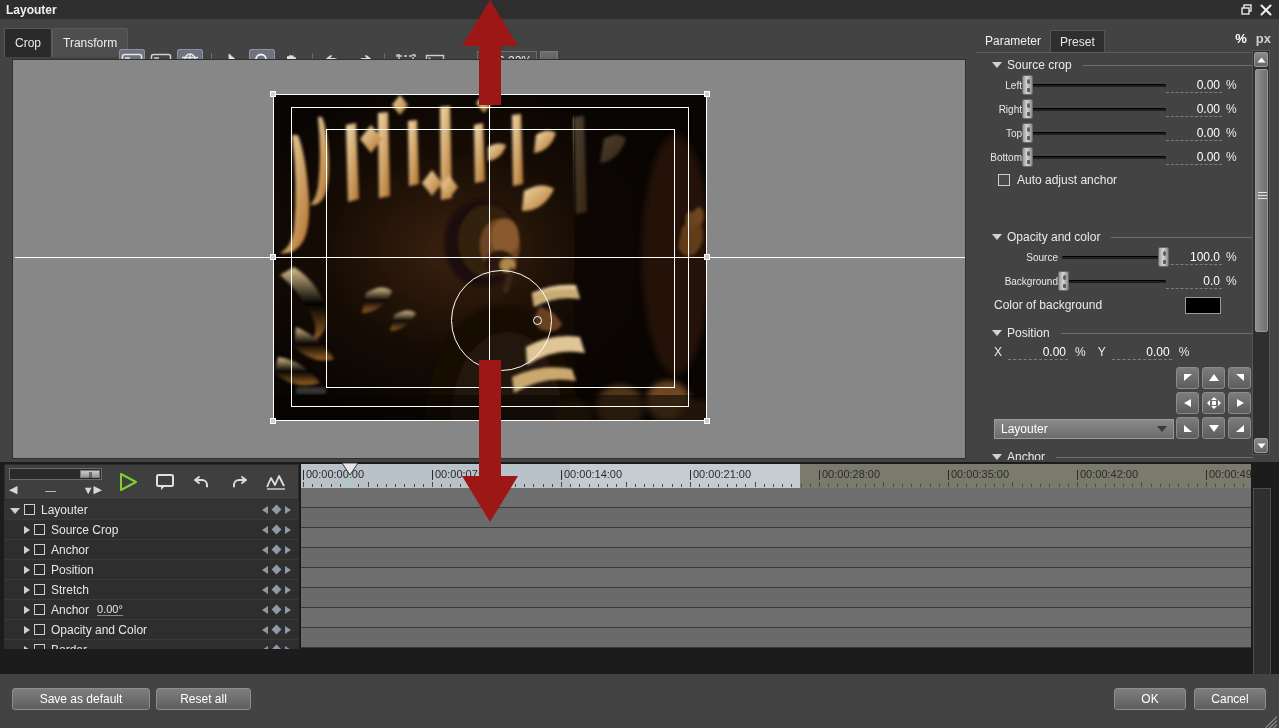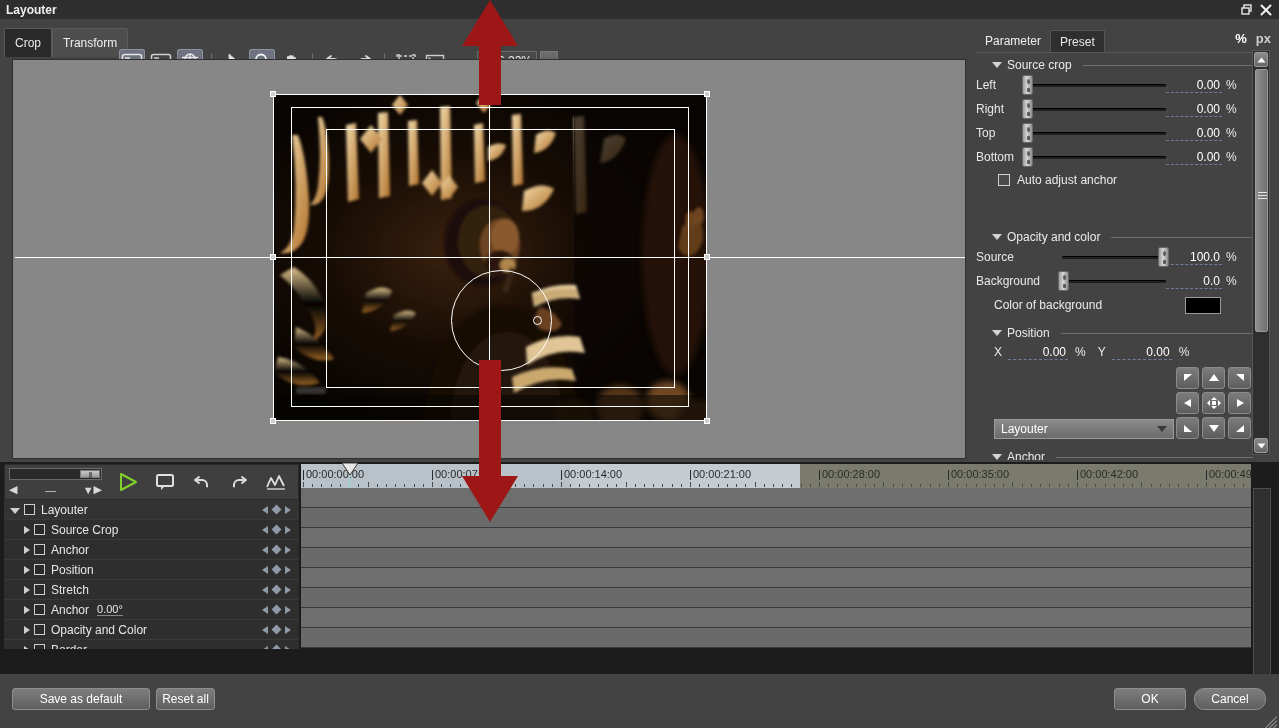--- a/index.html
+++ b/index.html
@@ -141,21 +141,21 @@
   .grp { position: absolute; left: 0; width: 283px; }
   .grphead { display: flex; align-items: center; height: 16px; gap: 5px; padding-left: 16px; }
   .grphead .tri {
     width: 0; height: 0; border-left: 5px solid transparent; border-right: 5px solid transparent;
     border-top: 6px solid #d3d3d3;
   }
   .grphead .glabel { font-size: 12px; color: #eaeaea; white-space: nowrap; }
   .grphead .gline { flex: 1; height: 1px; background: #6e6e6e; margin-left: 6px; margin-right: 6px; }
 
   .srow { display: flex; align-items: center; height: 24px; }
-  .slabel { width: 50px; font-size: 12px; color: #e8e8e8; padding-right: 4px; }
+  .slabel { width: 50px; text-align: right; font-size: 10px; color: #e8e8e8; padding-right: 4px; }
   .slabel.wide { width: 86px; }
   .strack {
     position: relative; height: 24px; display: flex; align-items: center;
   }
   .sline { height: 3px; background: #1e1e1e; border-radius: 2px; width: 100%; box-shadow: inset 0 1px 0 #000; }
   .sthumb {
     position: absolute; top: 2px; width: 11px; height: 20px;
     background: linear-gradient(90deg,#9a9a9a,#d6d6d6 45%,#8d8d8d);
     border: 1px solid #6a6a6a; border-radius: 2px;
   }
@@ -324,23 +324,23 @@
     position: absolute; left: 0; top: 674px; width: 1279px; height: 54px;
     background: #434343;
   }
   .fbtn {
     position: absolute; top: 14px; height: 22px;
     background: linear-gradient(#7e7e7e,#5e5e5e); border: 1px solid #8e8e8e; border-radius: 3px;
     display: flex; align-items: center; justify-content: center;
     font-size: 12px; color: #ffffff;
   }
   #btn-savedefault { left: 12px; width: 138px; }
-  #btn-resetall { left: 156px; width: 59px; }
+  #btn-resetall { left: 156px; width: 95px; }
   #btn-ok { left: 1114px; width: 72px; }
-  #btn-cancel { left: 1194px; width: 72px; border-radius: 10px; }
+  #btn-cancel { left: 1194px; width: 72px; }
   #resizegrip { position: absolute; right: 2px; bottom: 1px; width: 16px; height: 16px; }
   #resizegrip div {
     position: absolute; right: 0; background: #9a9a9a; height: 1px; transform: rotate(-45deg);
     transform-origin: right center;
   }
 
   
   .redarrow { position: absolute; pointer-events: none; }
   #arrow-up { left: 460px; top: 0px; width: 60px; height: 105px; }
   #arrow-down { left: 460px; top: 360px; width: 60px; height: 162px; }

